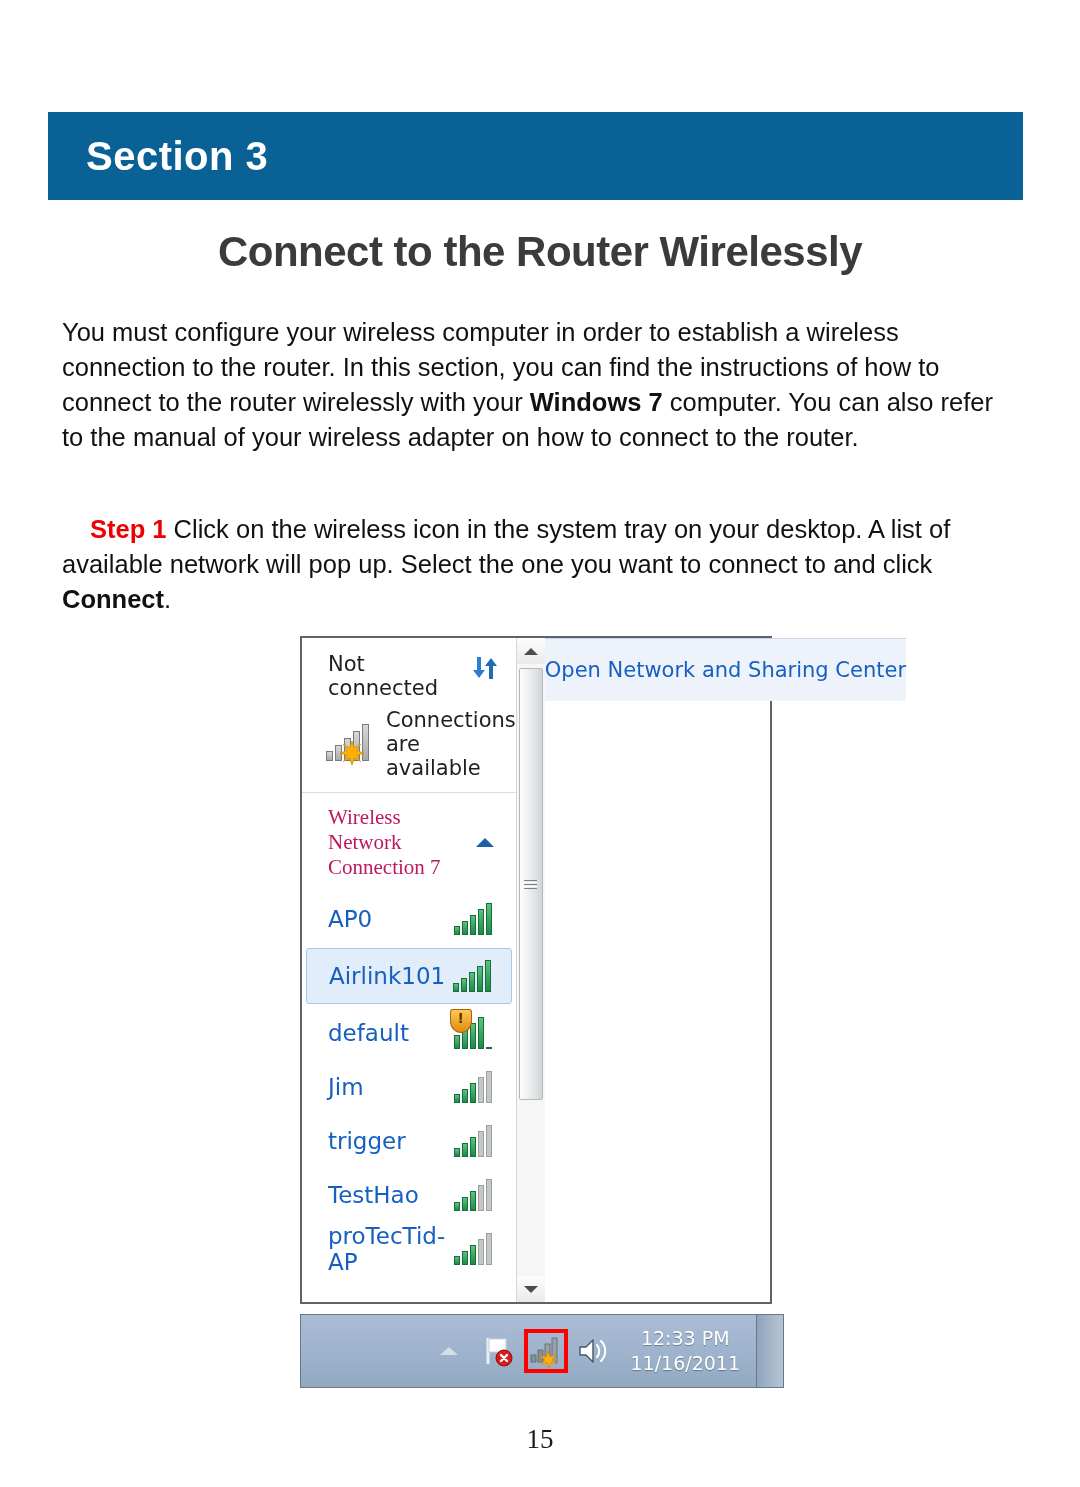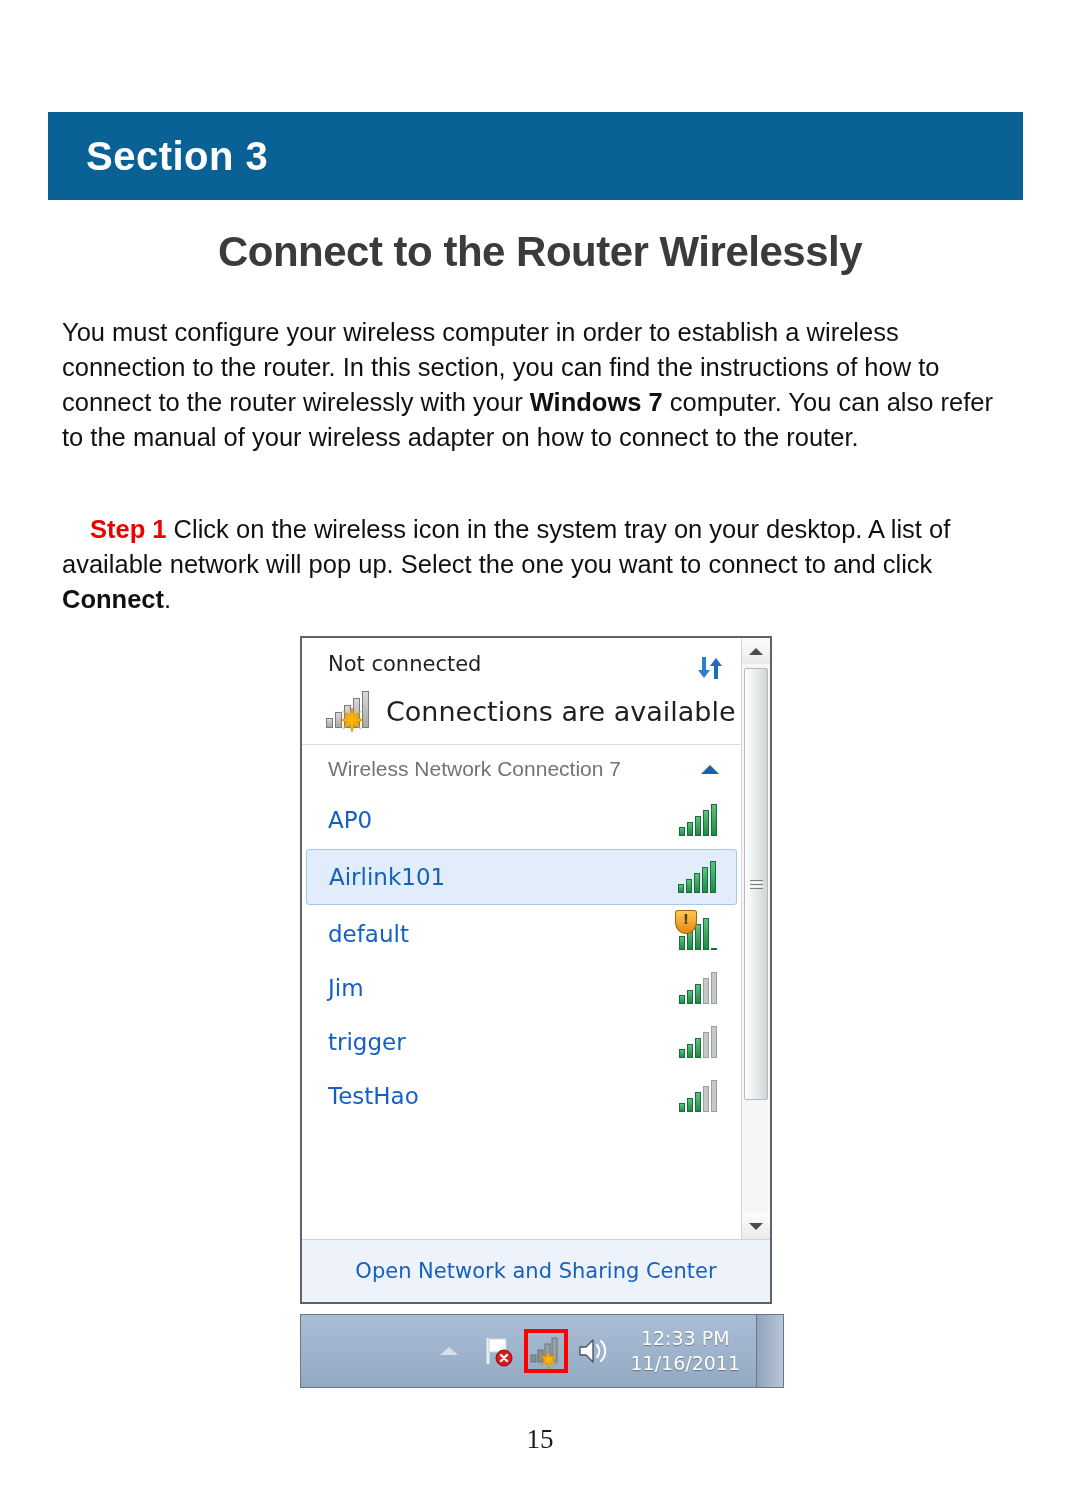--- a/index.html
+++ b/index.html
@@ -87,21 +87,21 @@
   .win-popup {
     position: absolute;
     left: 0;
     top: 0;
     width: 472px;
     height: 668px;
     background: #ffffff;
     border: 2px solid #5c636b;
     box-sizing: border-box;
     display: flex;
-    flex-direction: column;
+    flex-direction: row;
   }
   .win-popup-inner {
     flex: 1;
     display: flex;
     flex-direction: row;
     min-height: 0;
   }
   .win-list-area {
     flex: 1;
     position: relative;
@@ -138,37 +138,37 @@
     align-items: center;
     padding: 8px 0 2px 24px;
   }
   .avail-icon {
     width: 50px;
     height: 42px;
     position: relative;
     flex: none;
   }
   .status-available {
-    font-size: 27px;
+    font-size: 21px;
     color: #1f1f1f;
     font-family: "DejaVu Sans", sans-serif;
     margin-left: 10px;
   }
 
   
   .adapter-row {
     display: flex;
     align-items: center;
     justify-content: space-between;
     padding: 12px 22px 12px 26px;
   }
   .adapter-name {
     font-size: 21px;
-    color: #737373;
-    font-family: Liberation Sans, sans-serif;
+    color: #be185d;
+    font-family: Liberation Serif, serif;
   }
   .chevron-up {
     width: 0; height: 0;
     border-left: 9px solid transparent;
     border-right: 9px solid transparent;
     border-bottom: 9px solid #1f5fa8;
   }
 
   
   .net-row {
@@ -580,20 +580,30 @@
           <div class="net-name">TestHao</div>
           <div class="signal">
               <i class="on"></i>
               <i class="on"></i>
               <i class="on"></i>
               <i></i>
               <i></i>
             </div>
         </div>
 
+        <div class="net-row">
+          <div class="net-name">proTecTid-AP</div>
+          <div class="signal">
+              <i class="on"></i>
+              <i class="on"></i>
+              <i class="on"></i>
+              <i></i>
+              <i></i>
+            </div>
+        </div>
 
       </div>
 
       <div class="scrollbar">
         <div class="sb-btn">
             <div class="sb-arrow-up"></div>
           </div>
         <div class="sb-track">
           <div class="sb-thumb">
               <div class="sb-grip"></div>

